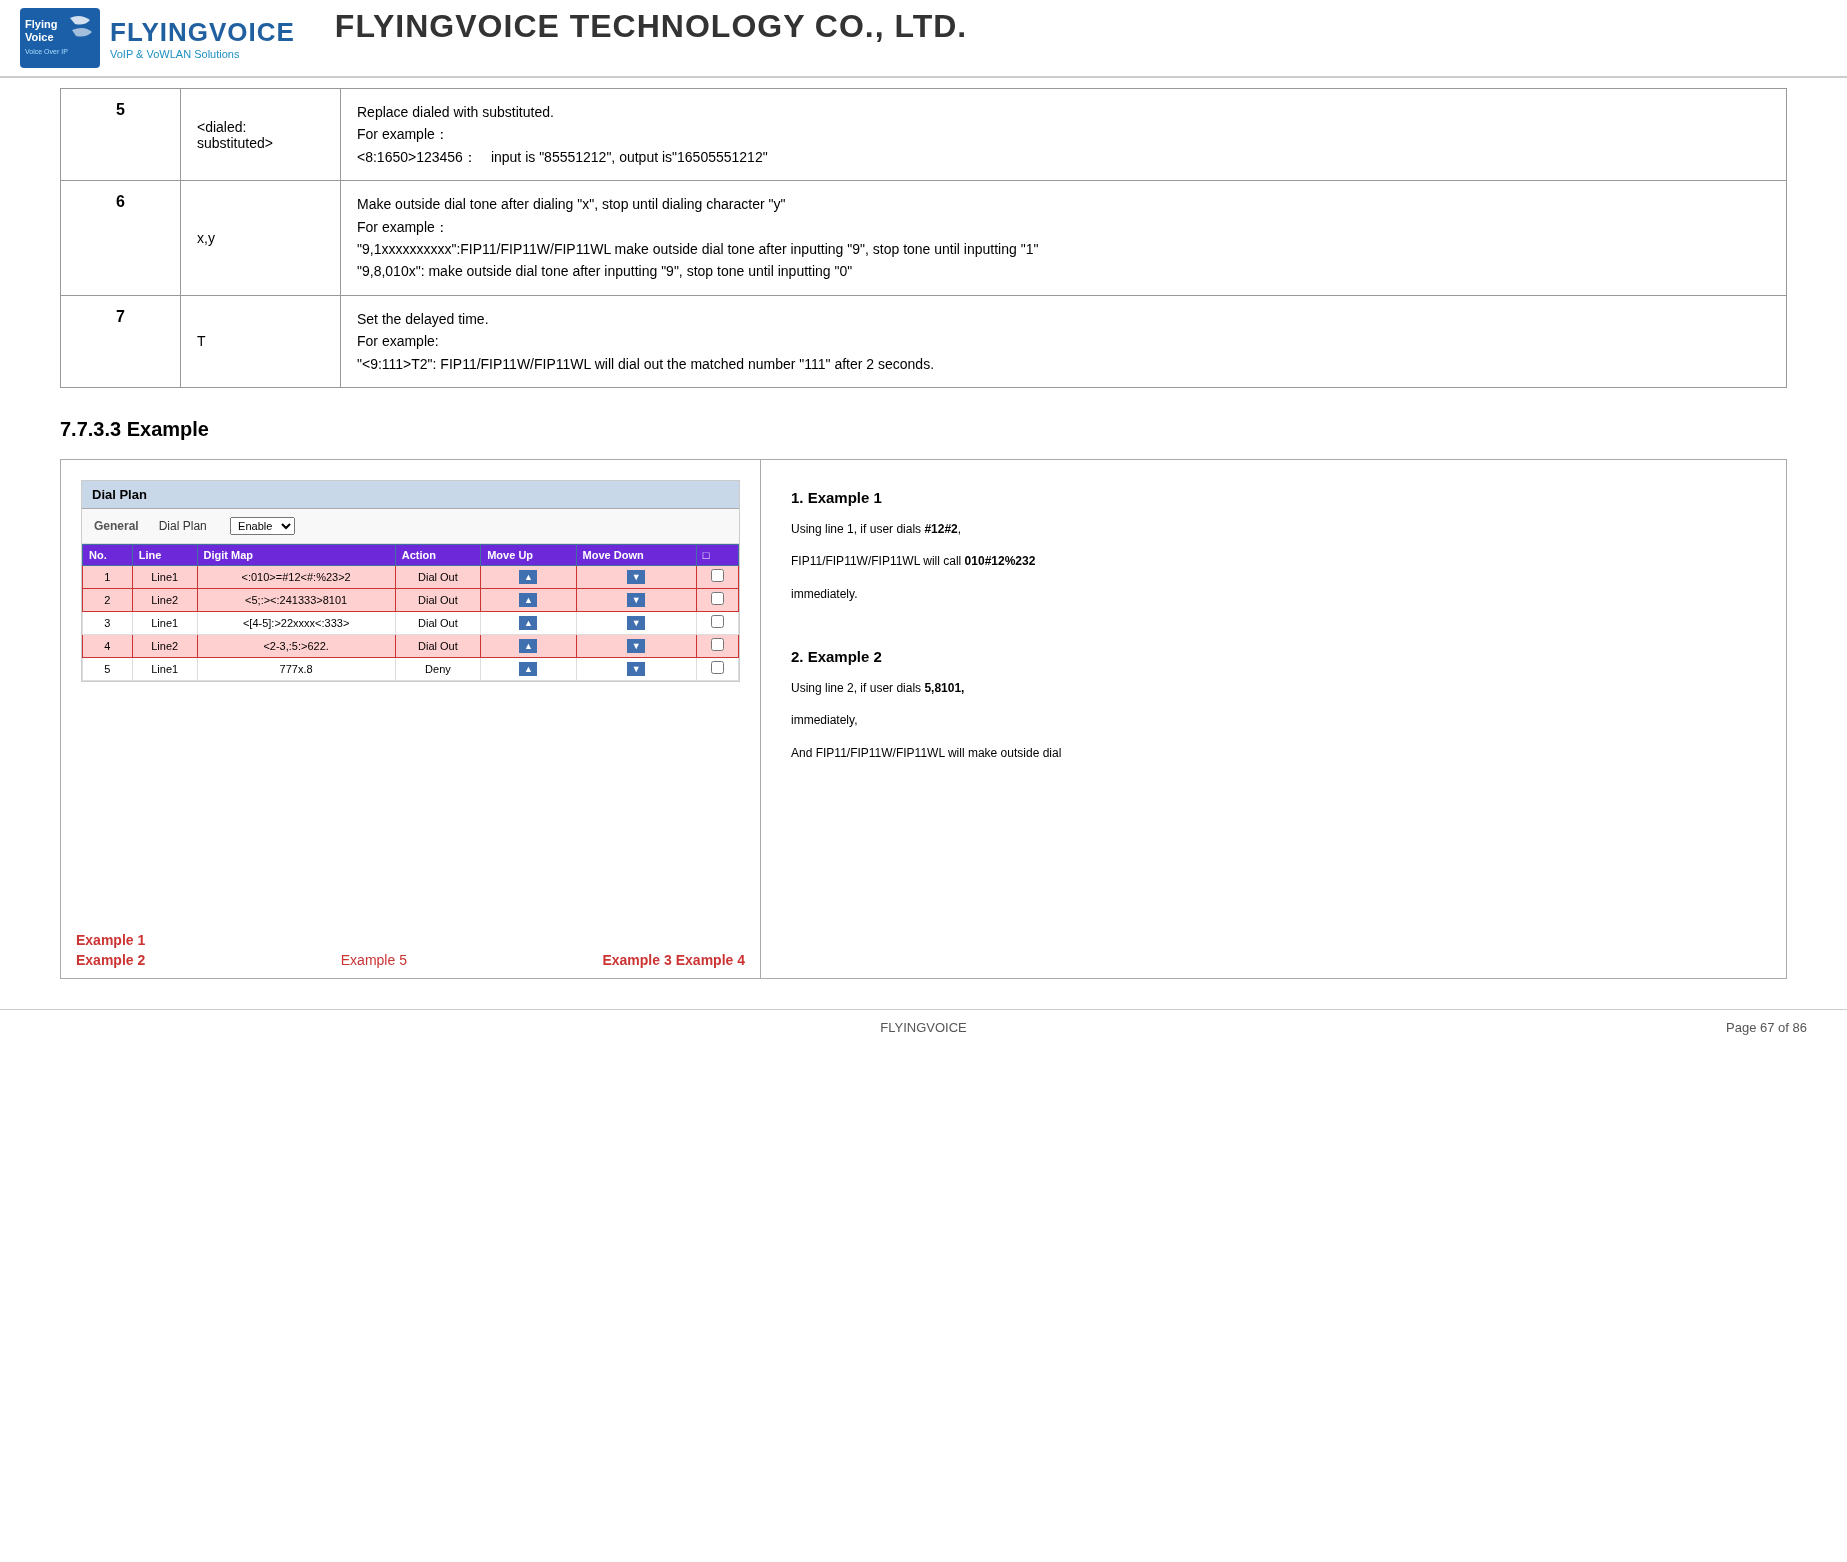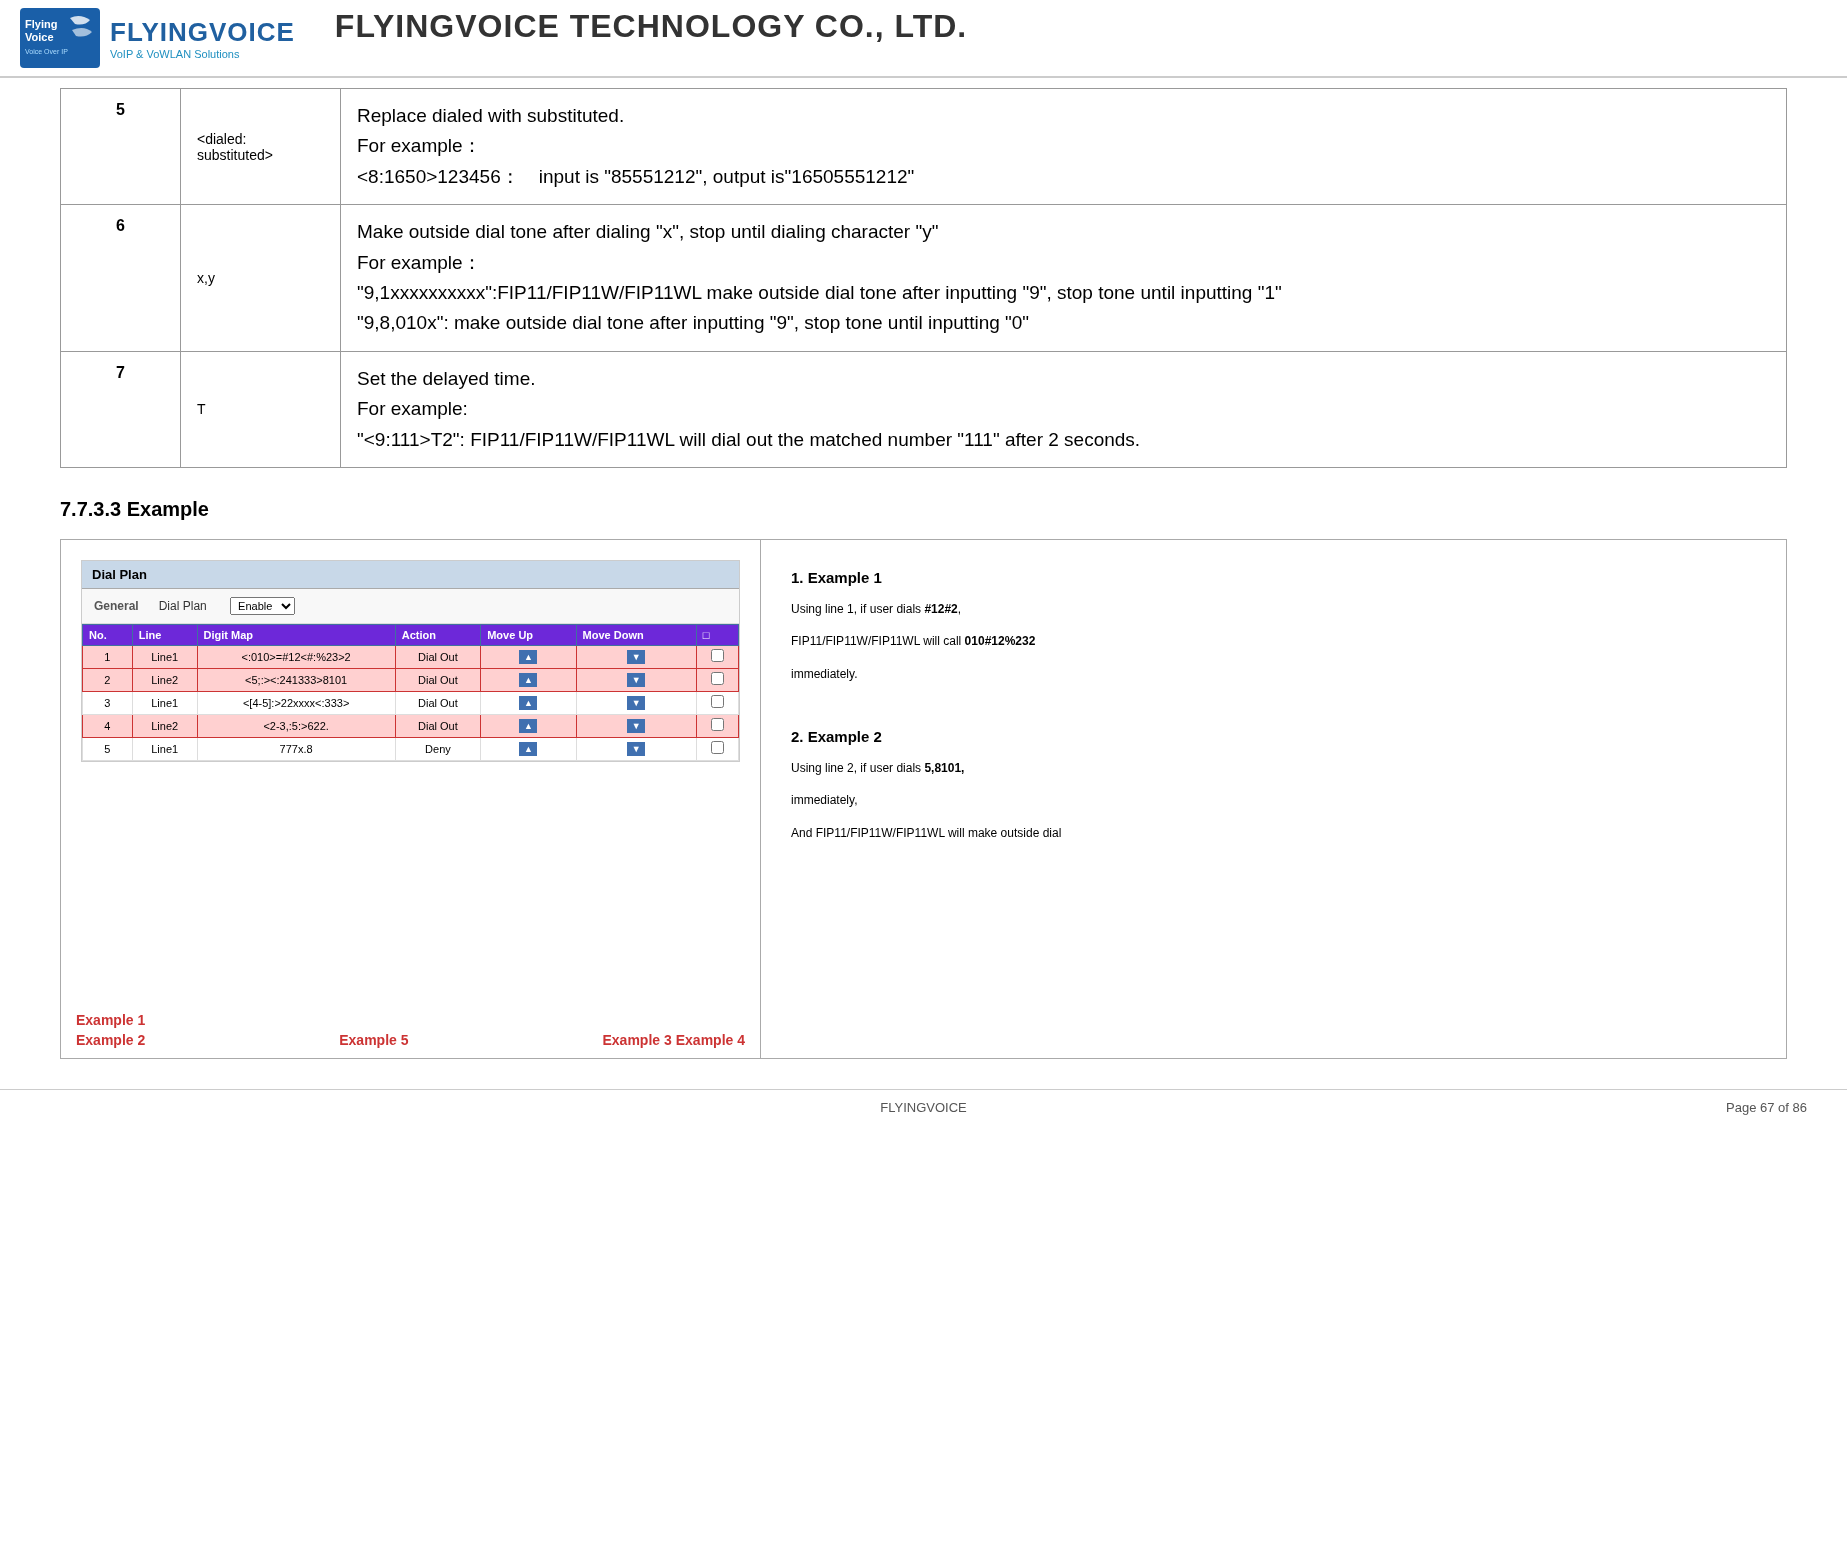--- a/index.html
+++ b/index.html
@@ -74,21 +74,21 @@
       text-align: center;
       font-weight: bold;
       font-size: 16px;
     }
     .doc-table .col-syntax {
       width: 160px;
       vertical-align: middle;
       font-size: 14px;
     }
     .doc-table .col-desc {
-      font-size: 19px;
+      font-size: 14px;
       line-height: 1.6;
     }
 
     
     .section-heading {
       font-size: 20px;
       font-weight: bold;
       margin: 20px 0 18px 0;
     }
 
@@ -386,21 +386,21 @@
             </tr>
           </tbody>
         </table>
       </div>
 
       <div class="example-labels">
         <div class="left-labels">
           <span style="color:#cc3333; font-weight:bold; font-size:14px;">Example 1</span>
           <span style="color:#cc3333; font-weight:bold; font-size:14px;">Example 2</span>
         </div>
-        <div class="center-label" style="color:#cc3333; font-weight:bold; font-size:14px; align-self:flex-end;text-align:center;">Example 5</div>
+        <div class="center-label" style="color:#cc3333; font-weight:normal; font-size:14px; align-self:flex-end;text-align:center;">Example 5</div>
         <div class="right-labels">
           <span style="color:#cc3333; font-weight:bold; font-size:14px;">Example 3</span>
           <span style="color:#cc3333; font-weight:bold; font-size:14px;">Example 4</span>
         </div>
       </div>
     </div>
 
     <div class="example-right">
       <p class="example-heading">1.   Example 1</p>
       <p class="example-para">

